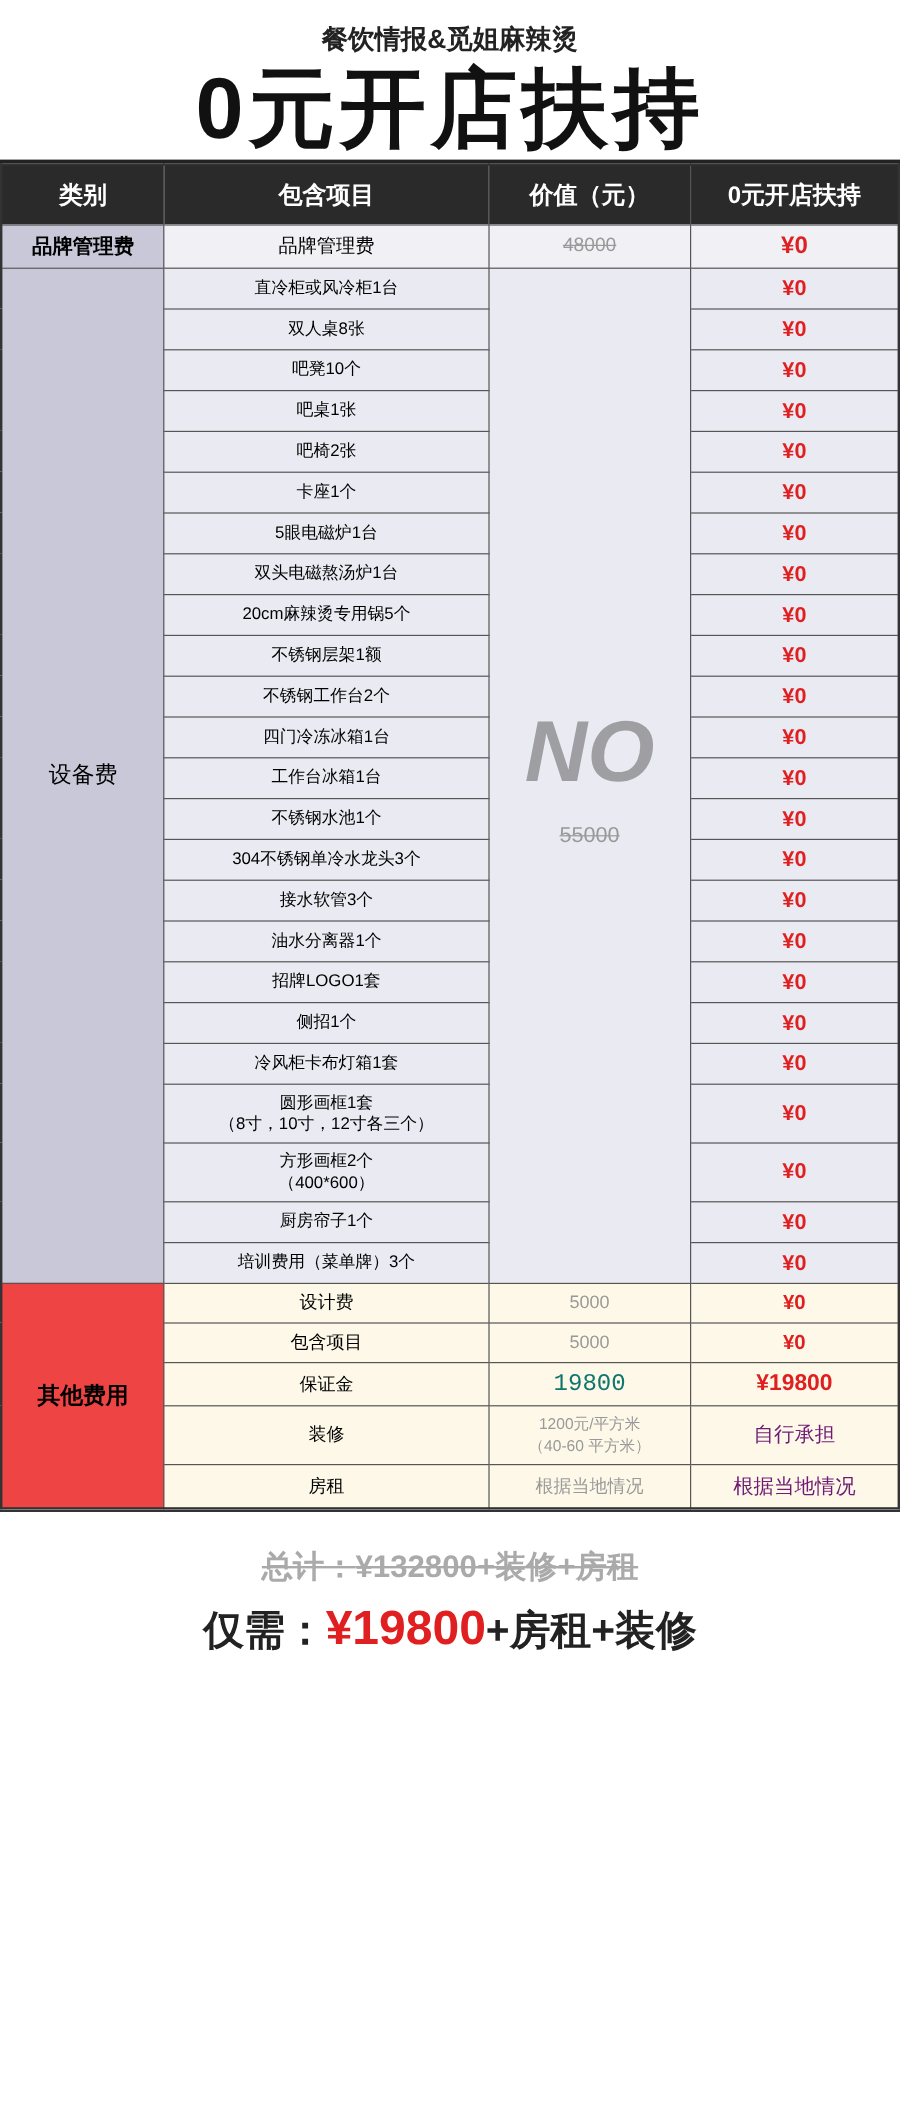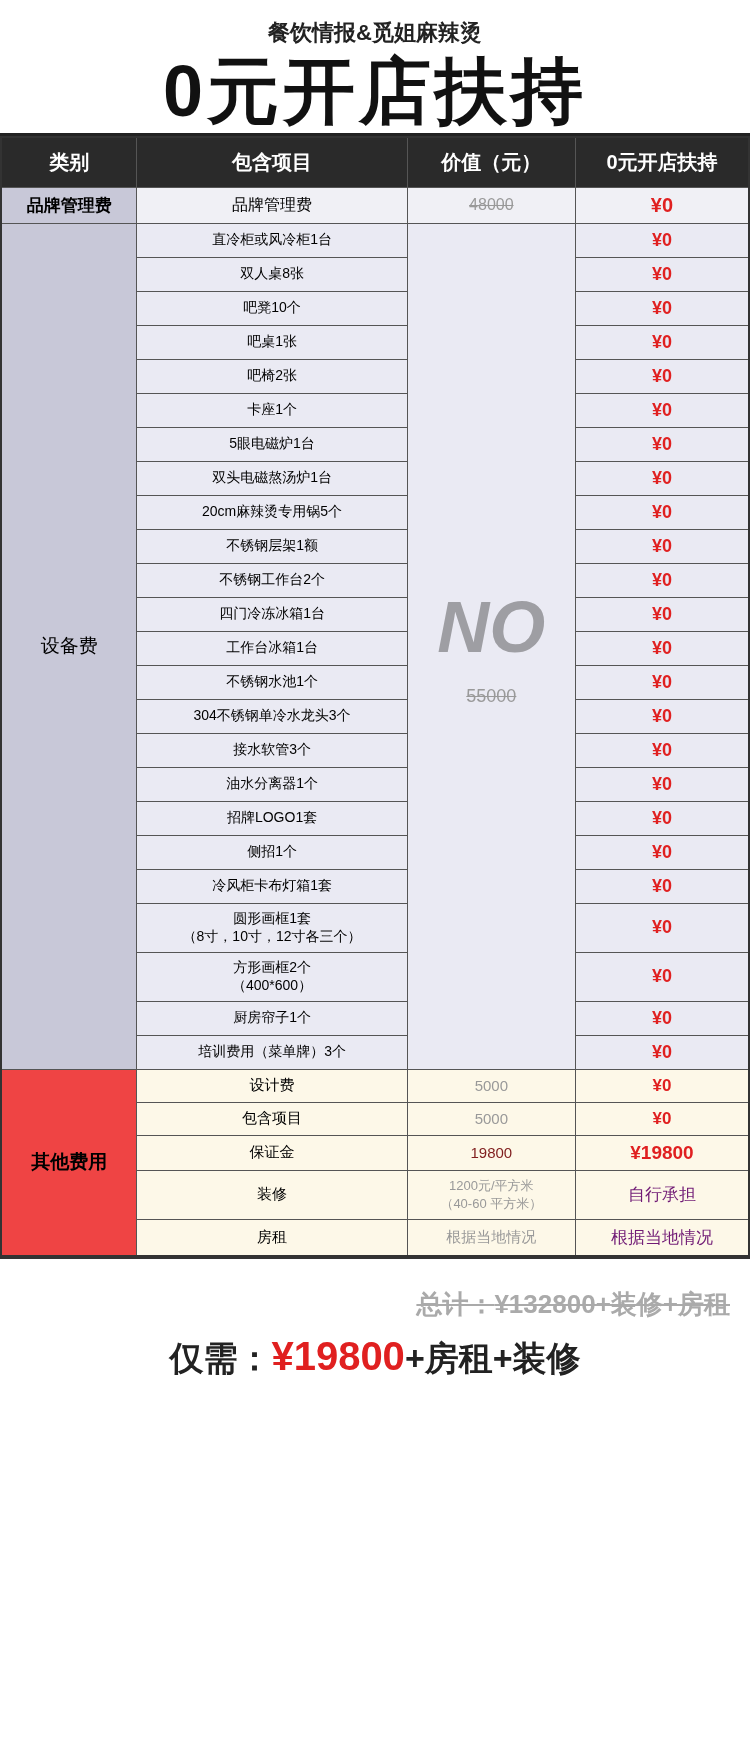--- a/index.html
+++ b/index.html
@@ -143,37 +143,37 @@
       font-size: 17px;
     }
     .deposit-support {
       background: #fdf8e8;
       color: #e02020;
       font-size: 19px;
       font-weight: bold;
     }
     .deposit-value {
       background: #fdf8e8;
-      color: #7f1d1d;
-      font-size: 15px;
+      color: #0f766e;
+      font-size: 20px;
+      font-family: Liberation Mono, monospace;
     }
 
     
     .footer {
       background: #fff;
       text-align: center;
       padding: 28px 20px 30px;
       border-top: 2.5px solid #333;
     }
     .footer-line1 {
       font-size: 26px;
       color: #888;
       font-weight: bold;
       margin-bottom: 12px;
-      text-align: right;
     }
     .footer-line1 span {
       color: #aaa;
       text-decoration: line-through;
     }
     .footer-line2 {
       font-size: 34px;
       color: #222;
       font-weight: bold;
     }

